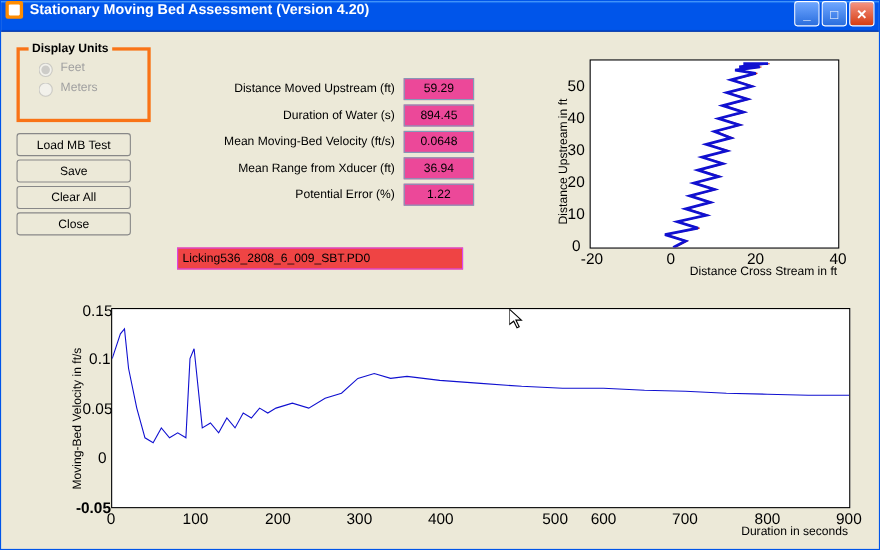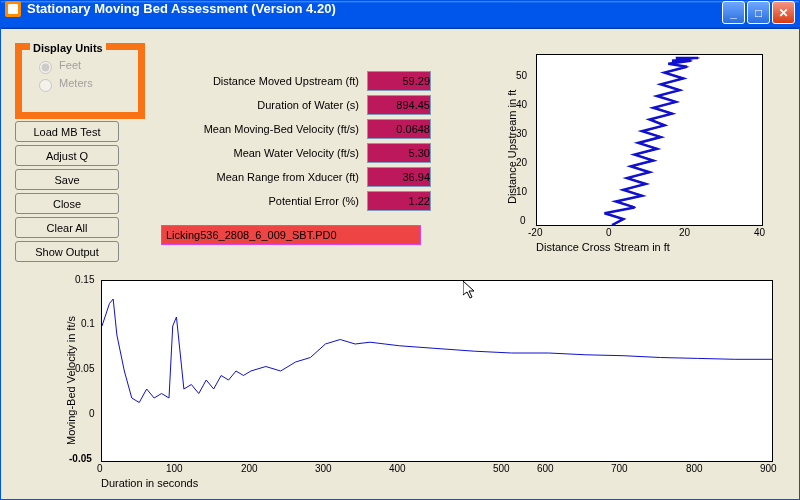--- a/index.html
+++ b/index.html
@@ -4,37 +4,37 @@
 <style>
   html,body{margin:0;padding:0;font-family:Tahoma,Arial,sans-serif;font-size:11px;background:#ece9d8;}
   .window{width:800px;height:500px;background:#ece9d8;position:relative;overflow:hidden;border:1px solid #0055ea;box-sizing:border-box;}
   .titlebar{height:28px;background:linear-gradient(to bottom,#3a95ff 0%,#0055ea 8%,#0055ea 92%,#0030a0 100%);color:#fff;display:flex;align-items:flex-start;padding:0 4px;font-weight:bold;font-size:13px;}
   .titlebar .icon{width:16px;height:16px;background:#ff8c00;margin-right:6px;border-radius:2px;display:inline-block;position:relative;}
   .titlebar .icon::after{content:"";position:absolute;left:3px;top:3px;width:10px;height:10px;background:#fff;border-radius:1px;}
   .titlebar .spacer{flex:1;}
   .winbtn{width:21px;height:21px;margin-left:2px;border:1px solid #fff;border-radius:3px;background:linear-gradient(#6fa7ff,#2a6ede);display:flex;align-items:center;justify-content:center;color:#fff;font-weight:bold;font-size:12px;cursor:pointer;}
   .winbtn.close{background:linear-gradient(#f59583,#d53c12);}
   .content{position:absolute;top:28px;left:0;right:0;bottom:0;}
-  .group{position:absolute;border:7px solid #f97316;padding:6px 8px 8px 8px;}
+  .group{position:absolute;border:3px solid #f97316;padding:6px 8px 8px 8px;}
   .group .legend{position:absolute;top:-8px;left:8px;background:#ece9d8;padding:0 3px;font-weight:bold;}
   .display-units{left:14px;top:14px;width:100px;height:48px;}
   .radio-row{color:#a0a0a0;margin:2px 0 2px 4px;}
   .radio-row input{margin-right:4px;vertical-align:middle;}
   .btncol{position:absolute;left:14px;top:92px;width:104px;}
   .btncol button{display:block;width:100%;height:21px;margin-bottom:3px;background:#ece9d8;border:1px solid #888;border-radius:3px;font-size:11px;cursor:pointer;}
   .fields{position:absolute;left:160px;top:40px;width:270px;}
   .frow{display:flex;align-items:center;justify-content:flex-end;height:24px;}
   .frow .lab{flex:1;text-align:right;padding-right:8px;}
-  .frow .val{width:62px;height:18px;border:1px solid #7f9db9;background:#be185d;text-align:right;line-height:18px;}
+  .frow .val{width:62px;height:18px;border:1px solid #7f9db9;background:#ec4899;text-align:center;line-height:18px;}
   .filebox{position:absolute;left:160px;top:196px;width:250px;height:18px;border:1px solid #d946ef;background:#ef4444;padding:0 4px;line-height:18px;overflow:hidden;}
   .trackplot{position:absolute;left:495px;top:20px;width:280px;height:210px;}
   .axisbox{position:absolute;background:#fff;border:1px solid #000;}
   .ylabel{position:absolute;transform:rotate(-90deg);transform-origin:left top;font-size:11px;white-space:nowrap;}
-  .xlabel{position:absolute;font-size:11px;white-space:nowrap;text-align:left;}
-  .tick{position:absolute;font-size:10px;color:#000;}
+  .xlabel{position:absolute;font-size:11px;white-space:nowrap;text-align:right;}
+  .tick{position:absolute;font-size:14px;color:#000;}
   .velplot{position:absolute;left:60px;top:246px;width:720px;height:220px;}
   svg{display:block;}
   .cursor-arrow{position:absolute;left:462px;top:252px;pointer-events:none;}
 </style>
 </head>
 <body>
 
 <div class="window">
 
   <div class="titlebar">
@@ -55,43 +55,37 @@
         <span>Feet</span>
       </div>
       <div class="radio-row">
         <input type="radio" disabled="" style="">
         <span>Meters</span>
       </div>
     </div>
 
     <div class="btncol">
       <button>Load MB Test</button>
-      <button>Adjust Q</button>
       <button>Save</button>
+      <button>Clear All</button>
       <button>Close</button>
-      <button>Clear All</button>
-      <button>Show Output</button>
     </div>
 
     <div class="fields">
       <div class="frow">
           <span class="lab">Distance Moved Upstream (ft)</span>
           <span class="val">59.29</span>
         </div>
       <div class="frow">
           <span class="lab">Duration of Water (s)</span>
           <span class="val">894.45</span>
         </div>
       <div class="frow">
           <span class="lab">Mean Moving-Bed Velocity (ft/s)</span>
           <span class="val">0.0648</span>
-        </div>
-      <div class="frow">
-          <span class="lab">Mean Water Velocity (ft/s)</span>
-          <span class="val">5.30</span>
         </div>
       <div class="frow">
           <span class="lab">Mean Range from Xducer (ft)</span>
           <span class="val">36.94</span>
         </div>
       <div class="frow">
           <span class="lab">Potential Error (%)</span>
           <span class="val">1.22</span>
         </div>
     </div>

